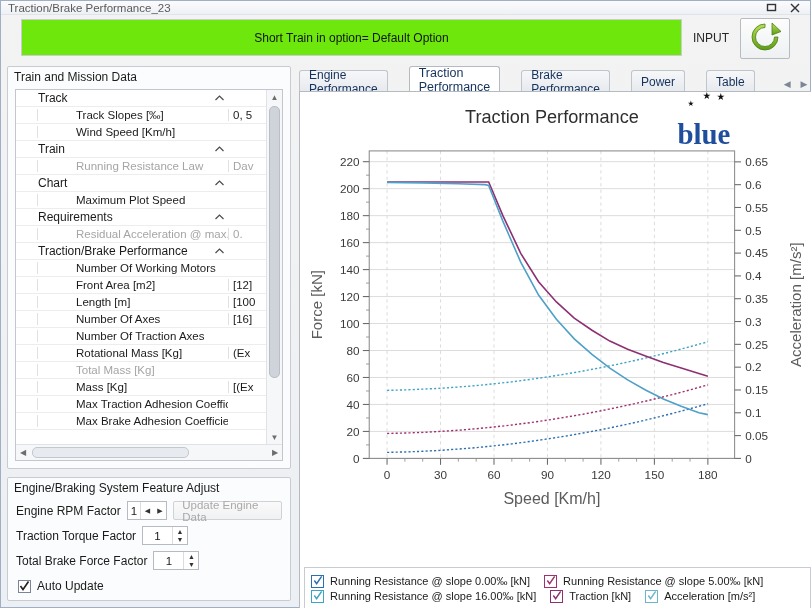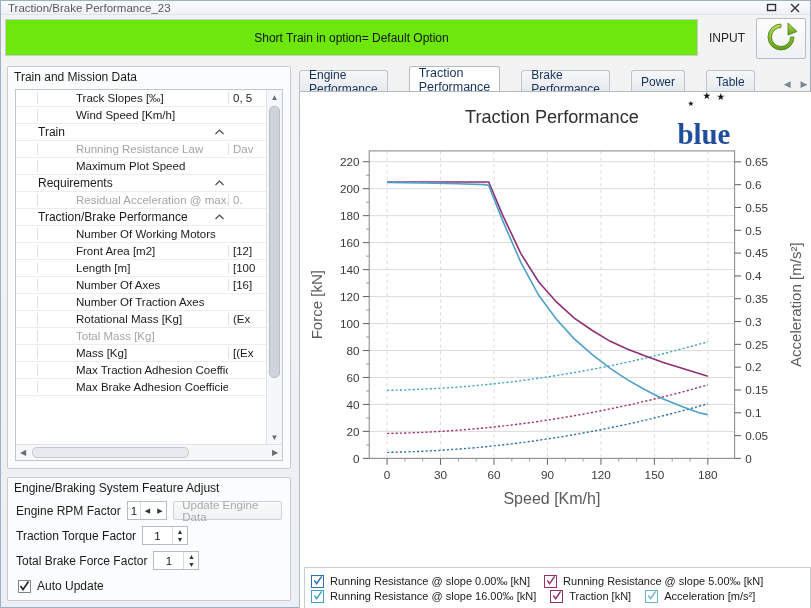--- a/index.html
+++ b/index.html
@@ -24,21 +24,21 @@
   .titlebar .t-text{font-size:11.5px;color:#5a5a5a;flex:1;}
   .winbtns{display:flex;align-items:center;gap:2px;padding-right:4px;}
   .winbtn{
     width:22px;height:18px;display:flex;align-items:center;justify-content:center;
     color:#333;font-size:12px;line-height:1;
   }
   .winbtn svg{display:block;}
   
   .bannerrow{
     height:45px;display:flex;align-items:center;
-    padding:0 4px;box-sizing:border-box;gap:8px;
+    padding:0 20px;box-sizing:border-box;gap:8px;
   }
   .banner{
     flex:1;height:37px;background:#6ee80c;
     border:1px solid #c9cdd2;
     display:flex;align-items:center;justify-content:center;
     font-size:12px;color:#11140f;box-sizing:border-box;
   }
   .inputlbl{font-size:12px;color:#262626;padding:0 3px;}
   .refreshbtn{
     width:50px;height:41px;box-sizing:border-box;
@@ -222,40 +222,58 @@
 
   <div class="body">
 
     <div class="leftcol">
 
       <div class="groupbox treebox">
         <div class="gb-title">Train and Mission Data</div>
         <div class="treeinner">
           <div class="tree-scrollarea">
             <div class="tree-rows" id="tree-rows">
+                <div class="trow cat">
+                  <span class="tlabel">Track</span>
+                  <span class="chev">
+                    <svg width="9" height="6" viewBox="0 0 9 6">
+                      <path d="M0.5 5 L4.5 1 L8.5 5" stroke="#4b4b4b" stroke-width="1.2" fill="none"></path>
+                    </svg>
+                  </span>
+                  <span class="tvalue"></span>
+                </div>
                 <div class="trow item">
                   <span class="tlabel">Track Slopes [‰]</span>
                   <span class="tvalue">0, 5</span>
                 </div>
                 <div class="trow item">
                   <span class="tlabel">Wind Speed [Km/h]</span>
                   <span class="tvalue"></span>
                 </div>
                 <div class="trow cat">
                   <span class="tlabel">Train</span>
                   <span class="chev">
                     <svg width="9" height="6" viewBox="0 0 9 6">
                       <path d="M0.5 5 L4.5 1 L8.5 5" stroke="#4b4b4b" stroke-width="1.2" fill="none"></path>
                     </svg>
                   </span>
                   <span class="tvalue"></span>
                 </div>
                 <div class="trow item disabled">
                   <span class="tlabel">Running Resistance Law</span>
                   <span class="tvalue">Dav</span>
+                </div>
+                <div class="trow cat">
+                  <span class="tlabel">Chart</span>
+                  <span class="chev">
+                    <svg width="9" height="6" viewBox="0 0 9 6">
+                      <path d="M0.5 5 L4.5 1 L8.5 5" stroke="#4b4b4b" stroke-width="1.2" fill="none"></path>
+                    </svg>
+                  </span>
+                  <span class="tvalue"></span>
                 </div>
                 <div class="trow item">
                   <span class="tlabel">Maximum Plot Speed</span>
                   <span class="tvalue"></span>
                 </div>
                 <div class="trow cat">
                   <span class="tlabel">Requirements</span>
                   <span class="chev">
                     <svg width="9" height="6" viewBox="0 0 9 6">
                       <path d="M0.5 5 L4.5 1 L8.5 5" stroke="#4b4b4b" stroke-width="1.2" fill="none"></path>

